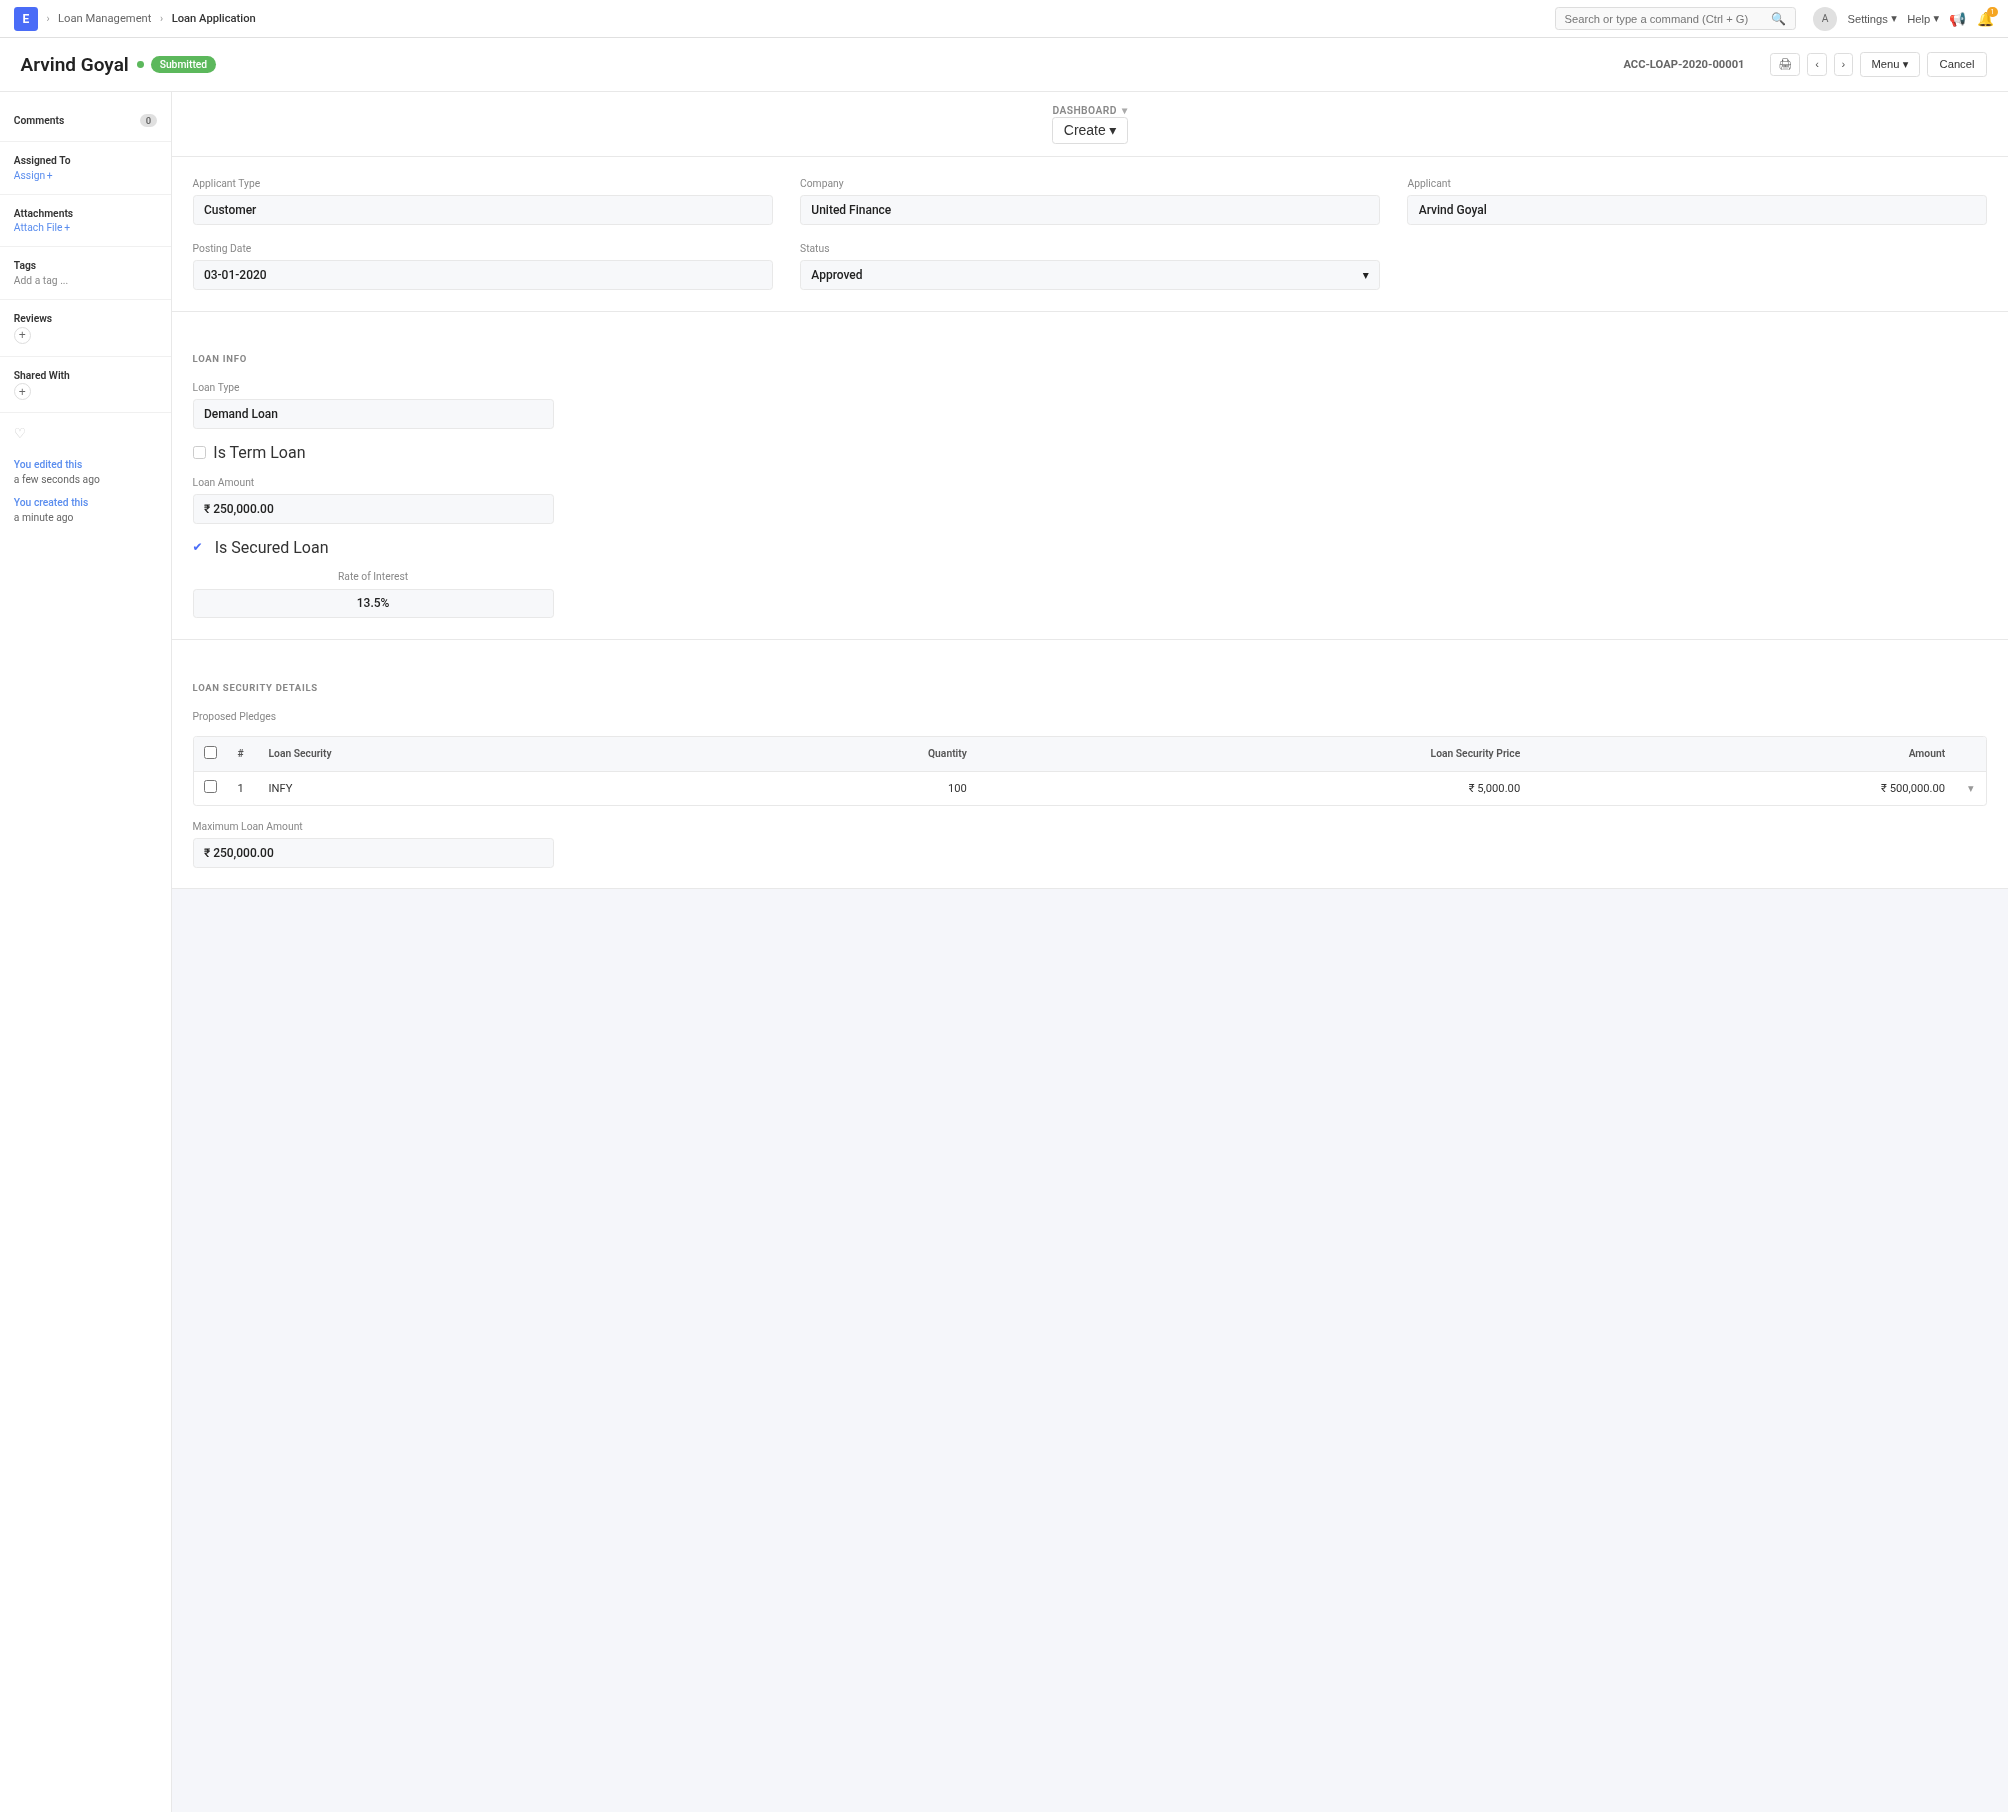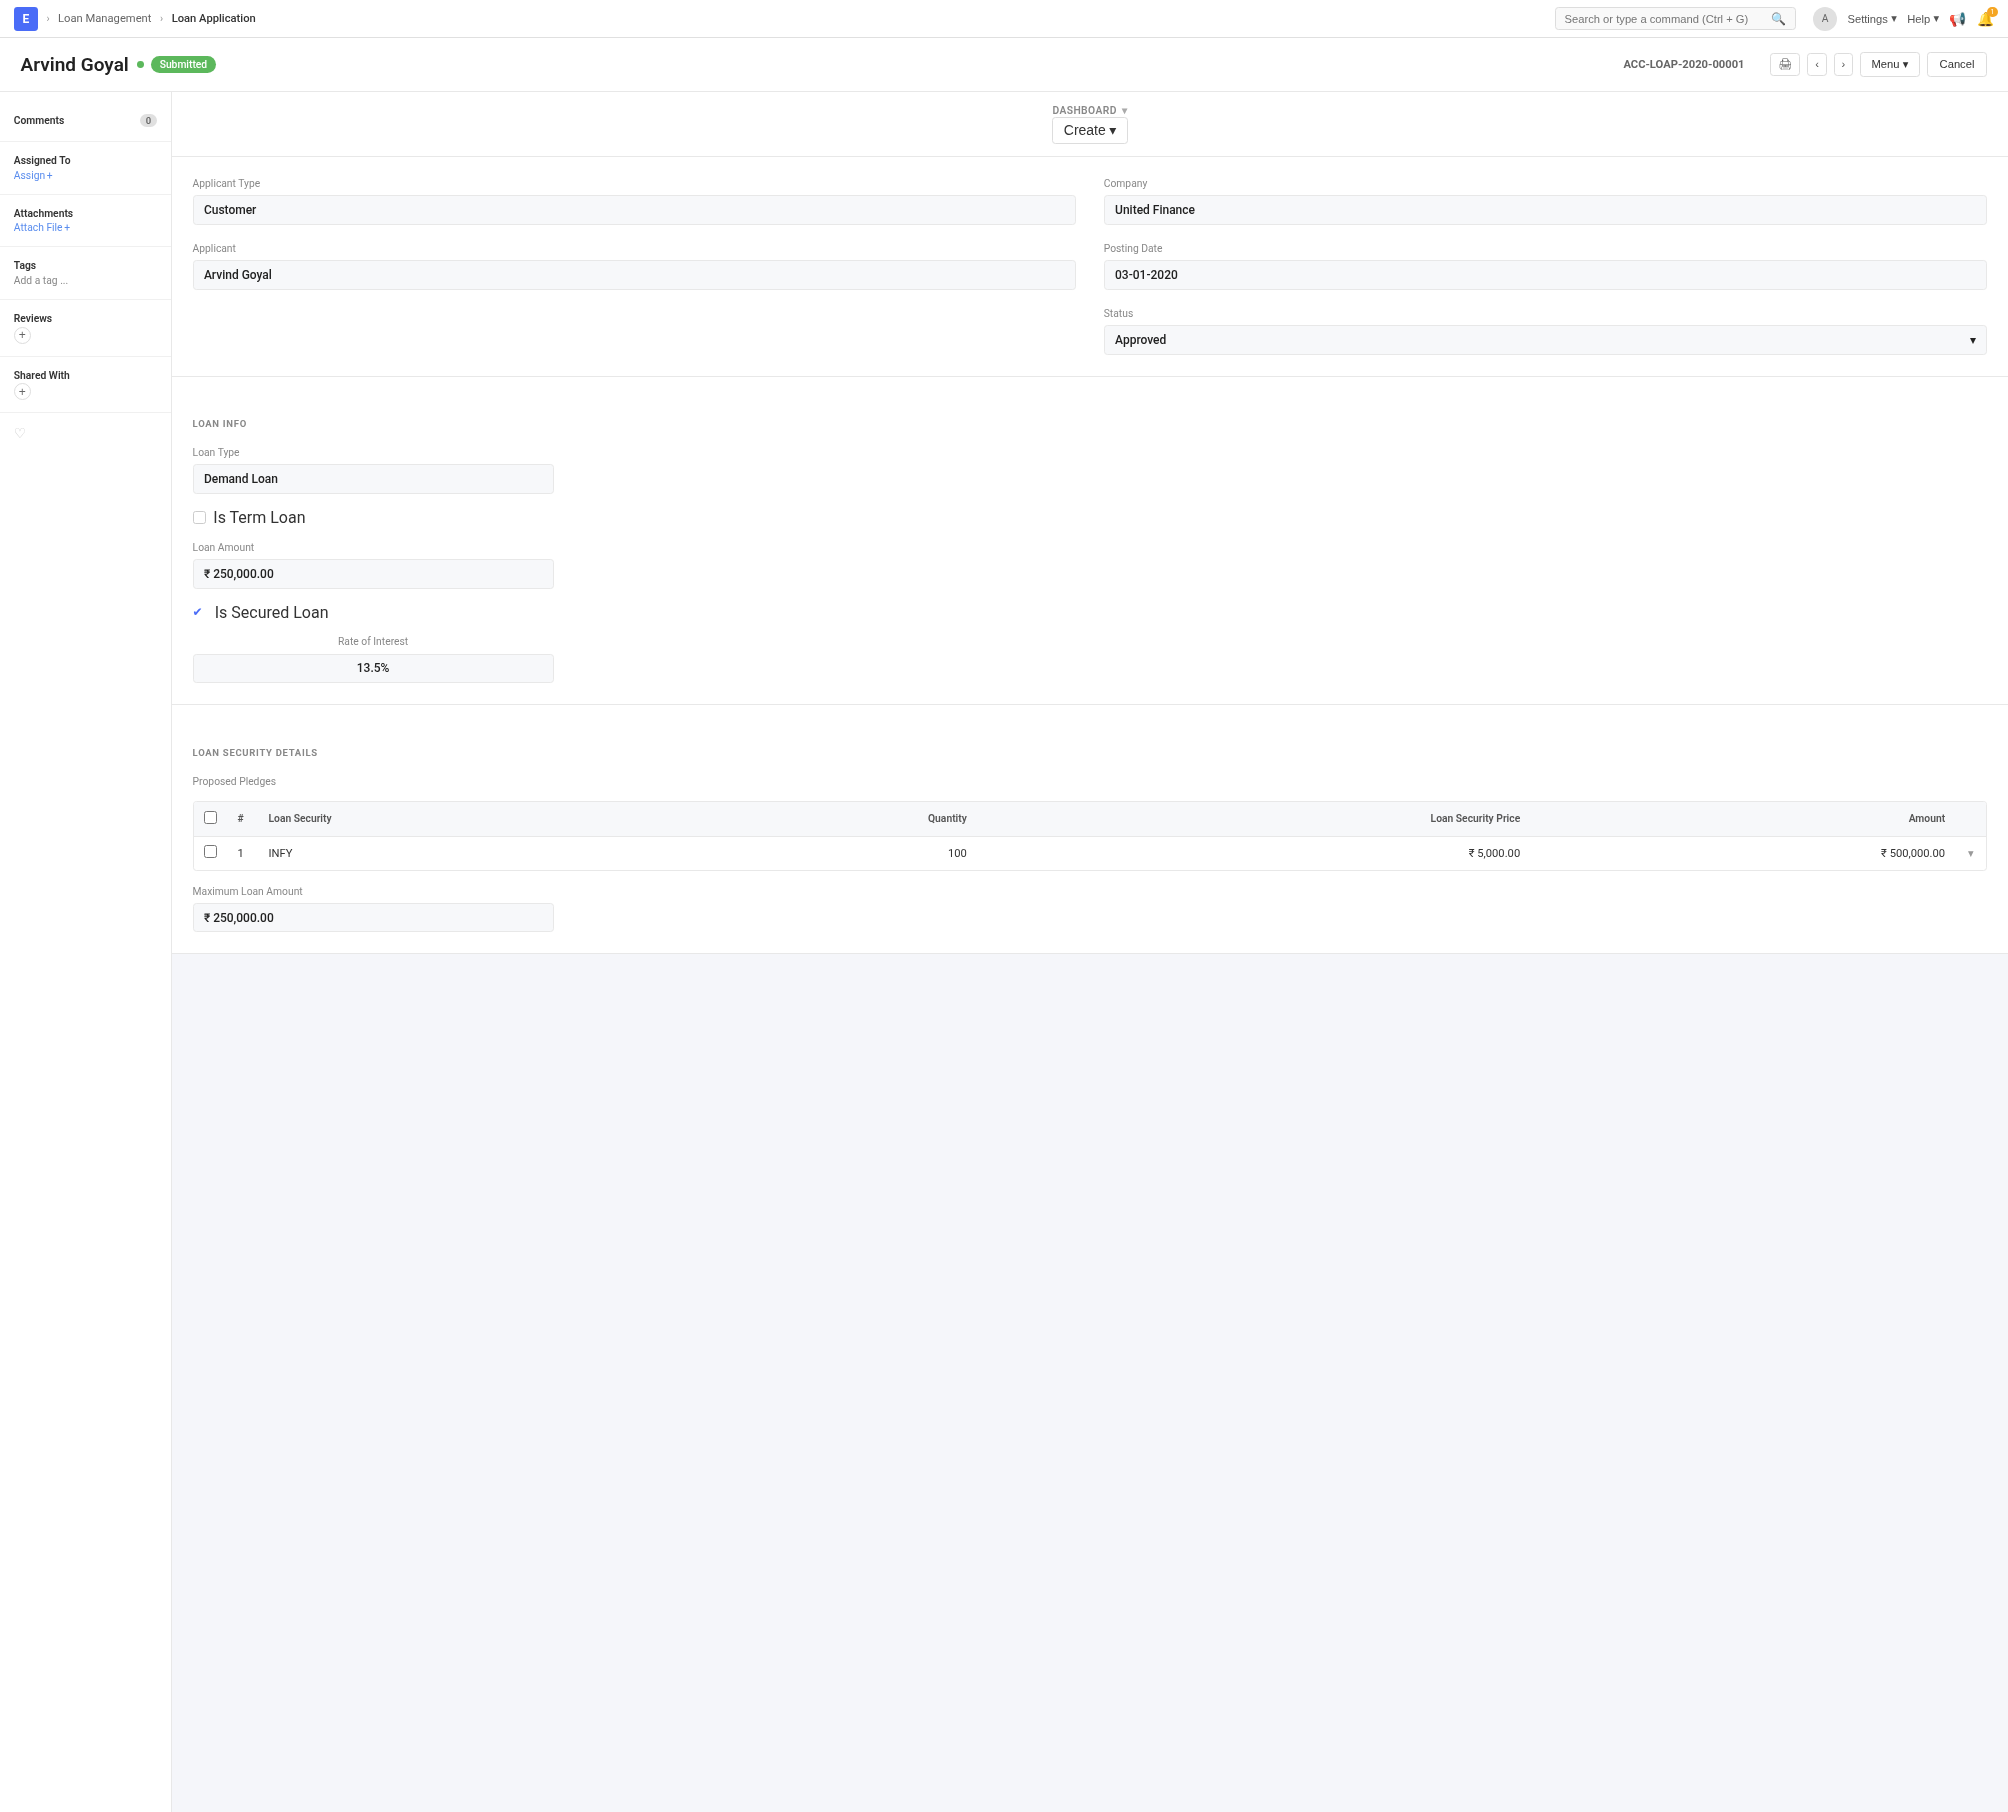--- a/index.html
+++ b/index.html
@@ -76,21 +76,21 @@
     .section-header {
       padding: 12px 20.6px; display: flex; align-items: center; justify-content: space-between;
       background: #fff; border-bottom: 0.9px solid #e8e8e8; flex-direction: column;
     }
     .section-title { font-size: 10.3px; font-weight: 600; color: #888; text-transform: uppercase; letter-spacing: 0.4px; display: flex; align-items: center; gap: 5.2px; }
     .create-btn { background: #fff; border: 0.9px solid #ddd; border-radius: 3.4px; padding: 4.3px 10.3px; cursor: pointer; font-size: 14px; color: #333; display: flex; align-items: center; gap: 3.4px; }
 
     
     .form-section { background: #fff; border-bottom: 0.9px solid #e8e8e8; padding: 20.6px; }
     .form-section-title { font-size: 9.5px; font-weight: 700; color: #888; text-transform: uppercase; letter-spacing: 0.7px; margin-bottom: 17px; margin-top: 21px; }
-    .form-grid { display: grid; grid-template-columns: 1fr 1fr; gap: 17px 27.5px; }
+    .form-grid { display: grid; grid-template-columns: 1fr 1fr 1fr; gap: 17px 27.5px; }
     .form-group { display: flex; flex-direction: column; gap: 5.2px; }
     .form-label { font-size: 10.3px; color: #888; }
     .form-value {
       background: #f7f8fa; border: 0.9px solid #e8e8e8; border-radius: 3.4px;
       padding: 6.9px 10.3px; font-size: 12px; color: #222; font-weight: 500;
     }
     .form-value.select-value { display: flex; align-items: center; justify-content: space-between; }
 
     
     .checkbox-row { display: flex; align-items: center; gap: 6.9px; margin: 6.9px 0; }
@@ -205,20 +205,30 @@
     <hr class="sidebar-divider">
 
     <div class="sidebar-section">
       <div class="sidebar-label">Shared With</div>
       <button class="sidebar-add-btn">+</button>
     </div>
     <hr class="sidebar-divider">
 
     <span class="heart-icon">♡</span>
 
+    <div class="activity-log">
+      <div class="activity-entry">
+        <span class="activity-you">You edited this</span><br>
+        <span>a few seconds ago</span>
+      </div>
+      <div class="activity-entry">
+        <span class="activity-you">You created this</span><br>
+        <span>a minute ago</span>
+      </div>
+    </div>
   </aside>
 
   <main class="content">
 
     <div class="section-header">
       <div class="section-title">
         <span>DASHBOARD</span>
         <span style="color:#aaa;">▾</span>
       </div>
       <button class="create-btn">

